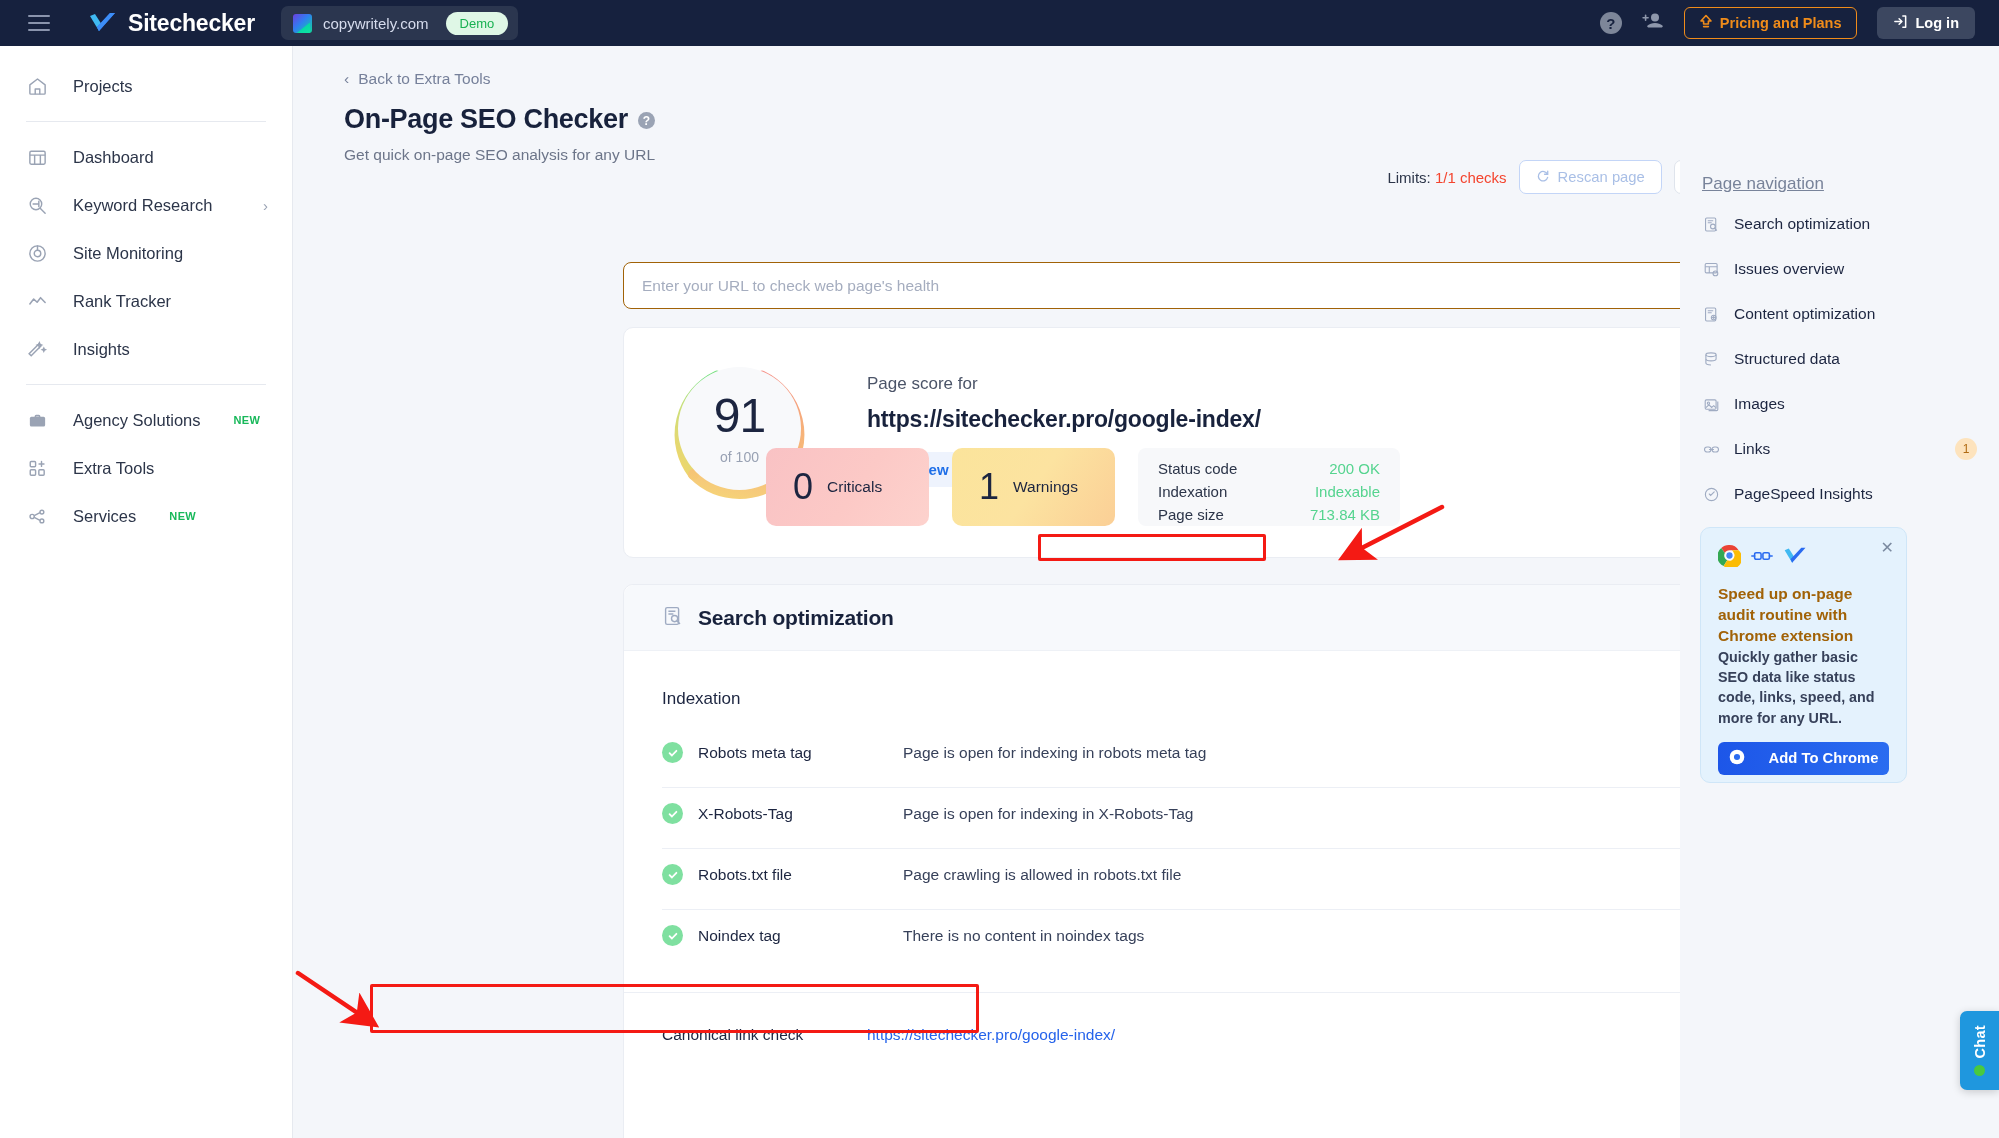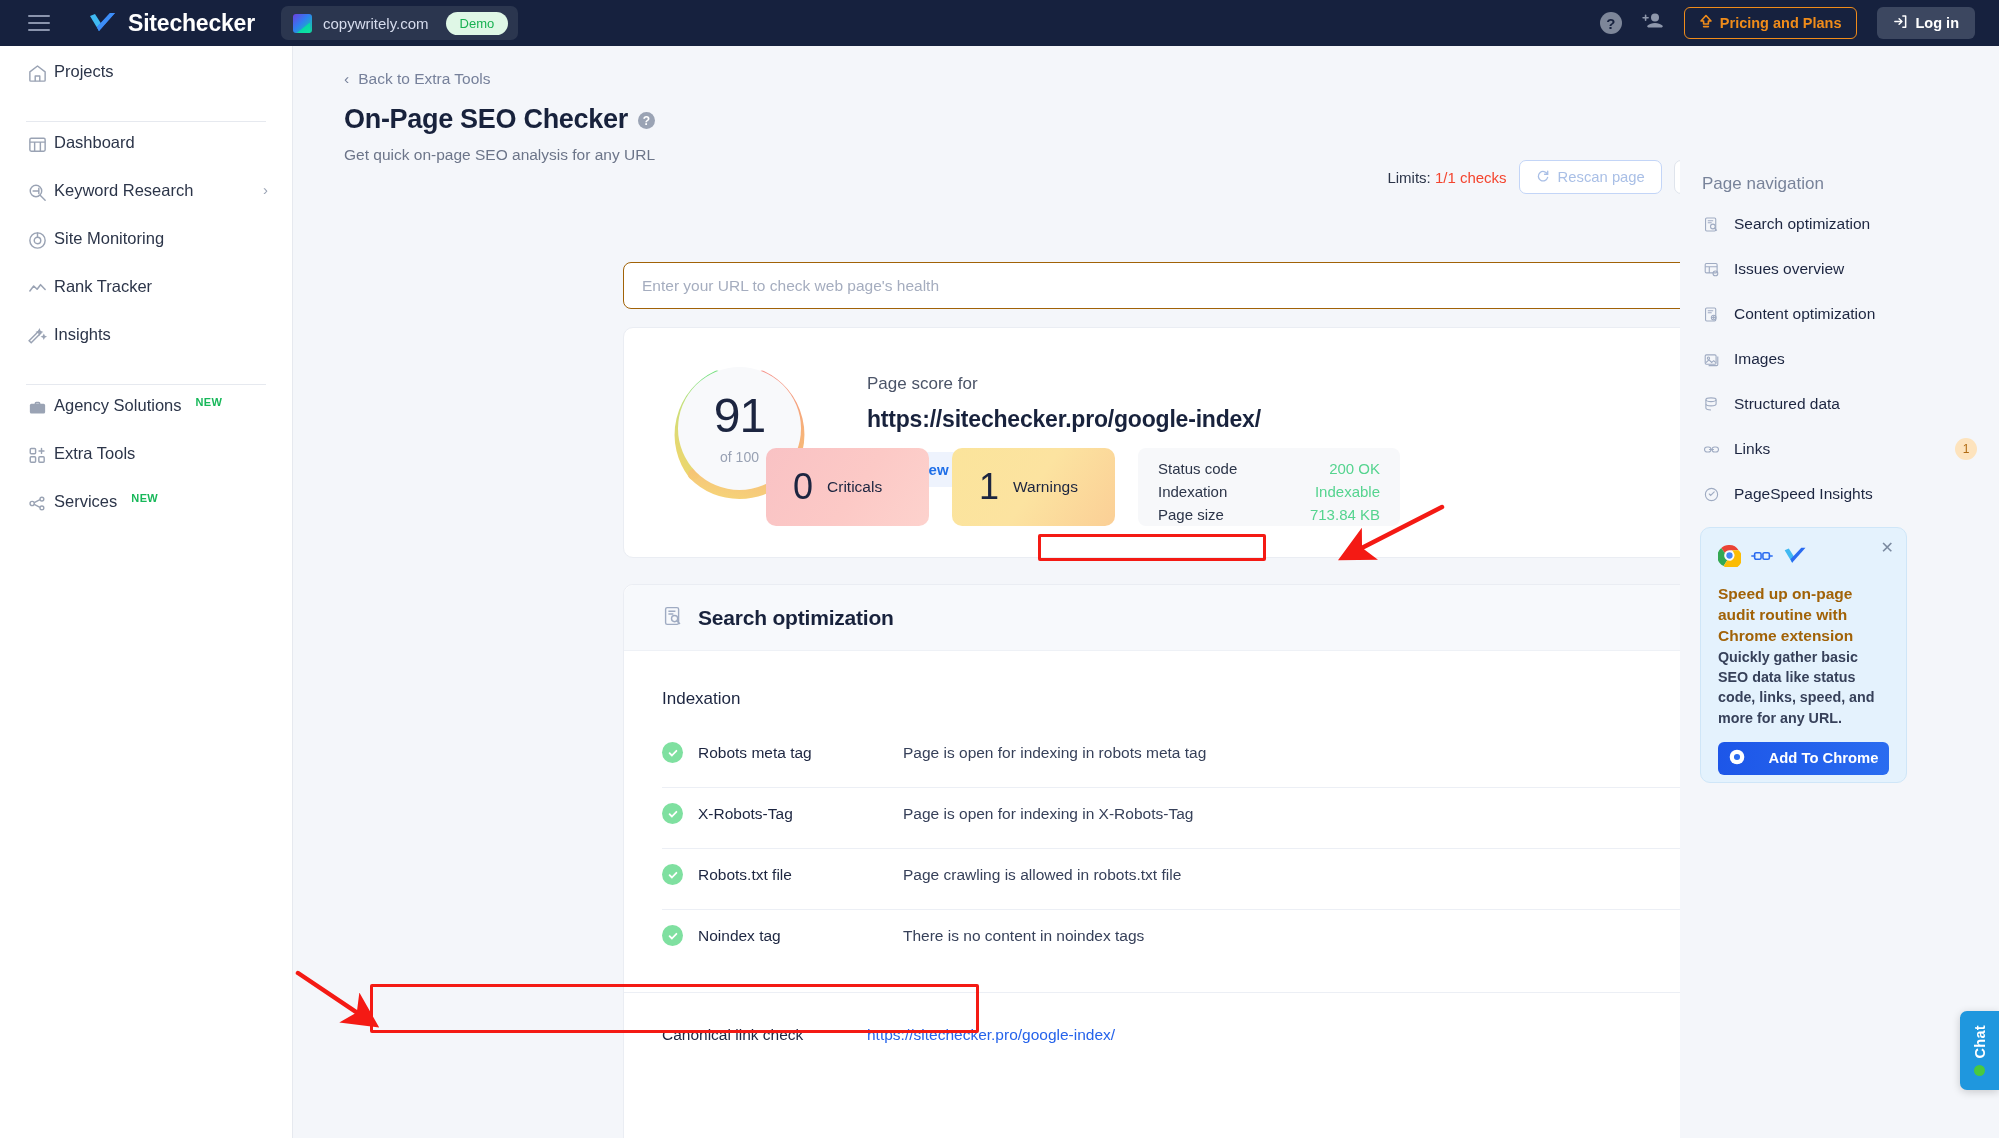--- a/index.html
+++ b/index.html
@@ -47,22 +47,22 @@
     display: flex; align-items: center; gap: 8px; padding: 0 16px;
     font-size: 14.5px; font-weight: 600; cursor: pointer; border: none;
   }
 
   
   .sidebar {
     position: absolute; top: 46px; left: 0; width: 293px; height: 1092px;
     background: #ffffff; border-right: 1px solid #e6e9ef; padding-top: 16px;
   }
   .nav-item {
-    display: flex; height: 48px; padding: 0 24px 0 26px;
-    gap: 6px; cursor: pointer; position: relative;
+    display: flex; align-items: center; height: 48px; padding: 0 24px 0 26px;
+    gap: 25px; cursor: pointer; position: relative;
   }
   .nav-icon { width: 22px; height: 22px; color: #9aa3b4; display:flex; align-items:center; justify-content:center; flex:none;}
   .nav-label { font-size: 16.5px; color: #2c3549; }
   .nav-sep { height: 1px; background: #e6e9ef; margin: 11px 26px; }
   .chev-right { margin-left: auto; color: #9aa3b4; font-size: 15px; }
   .blue-dot { margin-left: auto; width: 11px; height: 11px; border-radius: 50%; background: #1268f3; }
   .new-tag { color: #18b85a; font-size: 11px; font-weight: bold; letter-spacing: .4px; margin-left: 8px;}
 
   
   .main {
@@ -163,21 +163,21 @@
   }
   .check-ok { width: 21px; height: 21px; border-radius: 50%; background: #7fe0a0; display: flex; align-items: center; justify-content: center; flex: none; }
   .chk-name { width: 205px; margin-left: 15px; font-size: 15.5px; color: #1c2540; }
   .chk-desc { font-size: 15.5px; color: #37415a; }
   .chk-desc.link { color: #2563eb; }
   .chk-chev { margin-left: auto; color: #9fabc2; font-size: 15px; }
   .row-divider { height: 1px; background: #eceff5; margin: 9px 38px 0 38px; }
 
   
   .rightpanel { position: absolute; left: 1680px; top: 46px; width: 319px; height: 1092px; background: #f4f6fa; }
-  .pn-title { font-size: 17px; color: #78839a; padding: 128px 0 0 22px; }
+  .pn-title { font-size: 17px; color: #78839a; padding: 128px 0 0 22px; text-decoration: underline; }
   .pn-item { display: flex; align-items: center; height: 30px; padding: 0 22px; margin-top: 15px; gap: 14px; cursor: pointer;}
   .pn-icon { width: 18px; height: 18px; color: #9fabc2; display:flex;align-items:center;justify-content:center; flex:none;}
   .pn-label { font-size: 15.5px; color: #1c2540; }
   .pn-badge { margin-left: auto; width: 22px; height: 22px; border-radius: 50%; background: #fde3bd; color: #b06a12; font-size: 12px; display: flex; align-items: center; justify-content: center; }
 
   .promo {
     position: absolute; left: 20px; top: 481px; width: 207px; height: 256px;
     background: #e4f2fd; border: 1px solid #cfe6f8; border-radius: 10px; padding: 16px 17px;
   }
   .promo-close { position: absolute; right: 12px; top: 10px; color: #7b8aa0; font-size: 16px; cursor: pointer; }
@@ -593,38 +593,38 @@
             <circle cx="12.6" cy="13.6" r="2.8"></circle>
             <path d="M12.6 11.4v4.4M10.4 13.6h4.4"></path>
         </svg>
       </span>
       <span class="pn-label">Content optimization</span>
     </div>
 
     <div class="pn-item">
       <span class="pn-icon">
         <svg width="17" height="17" viewBox="0 0 20 20" fill="none" stroke="currentColor" stroke-width="1.3">
+          <ellipse cx="9.4" cy="4.4" rx="6" ry="2.2"></ellipse>
+            <path d="M3.4 4.4v5c0 1.2 2.7 2.2 6 2.2s6-1 6-2.2v-5"></path>
+            <path d="M3.4 9.8v4.4c0 1.2 2.7 2.2 6 2.2"></path>
+        </svg>
+      </span>
+      <span class="pn-label">Structured data</span>
+    </div>
+
+    <div class="pn-item">
+      <span class="pn-icon">
+        <svg width="17" height="17" viewBox="0 0 20 20" fill="none" stroke="currentColor" stroke-width="1.3">
           <rect x="2.6" y="4.6" width="12.8" height="11" rx="1.4"></rect>
             <circle cx="6.4" cy="8.4" r="1.3"></circle>
             <path d="M3.4 13.6 7 10.4l3.2 3 2.4-2 2.4 2.4"></path>
             <path d="M17.4 6.6v9.2a1.4 1.4 0 0 1-1.4 1.4H6.6"></path>
         </svg>
       </span>
       <span class="pn-label">Images</span>
-    </div>
-
-    <div class="pn-item">
-      <span class="pn-icon">
-        <svg width="17" height="17" viewBox="0 0 20 20" fill="none" stroke="currentColor" stroke-width="1.3">
-          <ellipse cx="9.4" cy="4.4" rx="6" ry="2.2"></ellipse>
-            <path d="M3.4 4.4v5c0 1.2 2.7 2.2 6 2.2s6-1 6-2.2v-5"></path>
-            <path d="M3.4 9.8v4.4c0 1.2 2.7 2.2 6 2.2"></path>
-        </svg>
-      </span>
-      <span class="pn-label">Structured data</span>
     </div>
 
     <div class="pn-item">
       <span class="pn-icon">
         <svg width="17" height="17" viewBox="0 0 20 20" fill="none" stroke="currentColor" stroke-width="1.3" stroke-linecap="round">
           <rect x="1.8" y="7" width="7.6" height="6" rx="3"></rect>
             <rect x="10.6" y="7" width="7.6" height="6" rx="3"></rect>
             <path d="M7.6 10h4.8"></path>
         </svg>
       </span>

